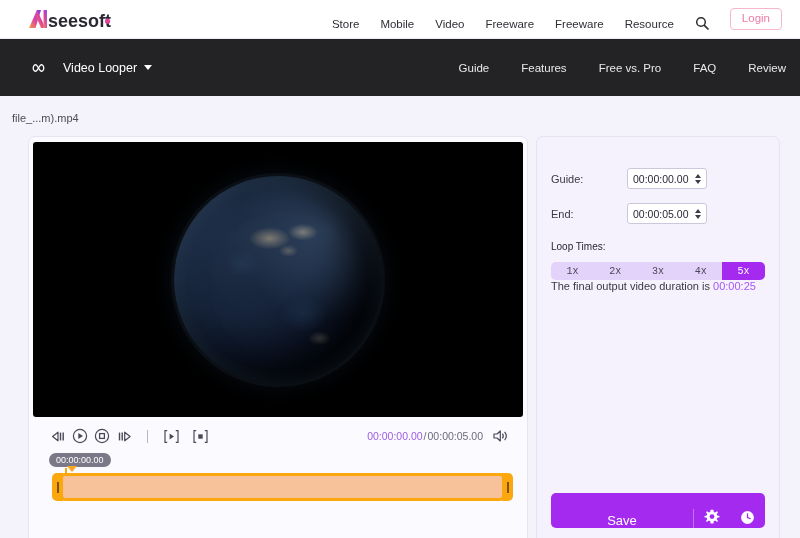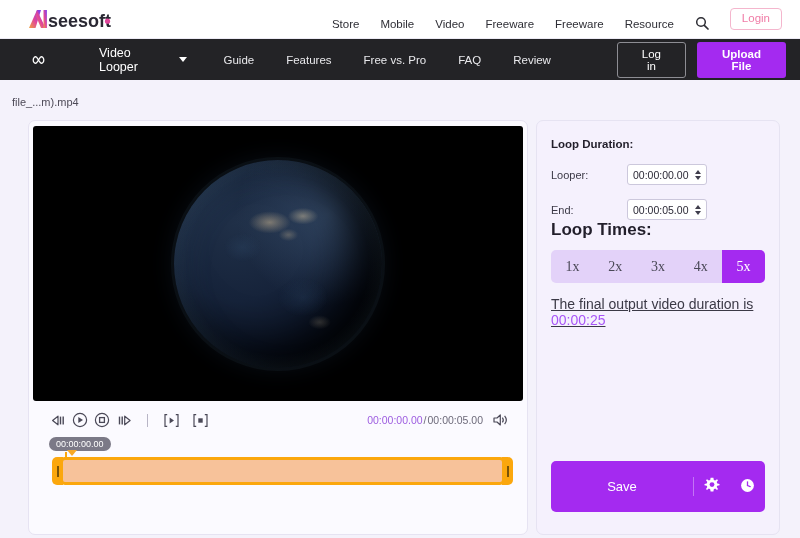--- a/index.html
+++ b/index.html
@@ -25,25 +25,24 @@
   }
   .search-icon { display: flex; align-items: center; cursor: pointer; }
   .login-btn {
     border: 1px solid #f4b6cd; color: #f07ba6; background: #fff;
     font-size: 11.5px; border-radius: 4px; padding: 4px 11px;
     cursor: pointer; line-height: 1;
   }
 
   
   .darknav {
-    height: 41px; background: #232326;
+    height: 57px; background: #232326;
     display: flex; 
     padding: 0 14px 0 28px;
     color: #fff;
-    gap: 36px;
   }
   .infinity-icon { margin-right: 14px; display: flex; align-items: center; }
   .product-name {
     font-size: 12.5px; color: #ffffff; display: flex; align-items: center; gap: 7px;
     cursor: pointer;
   }
   .caret { width: 0; height: 0; border-left: 4.5px solid transparent;
            border-right: 4.5px solid transparent; border-top: 5px solid #fff; }
   .darknav-center { margin-left: auto; display: flex; align-items: center; gap: 32px; }
   .darknav-center a { color: #e9e9ec; font-size: 11.5px; text-decoration: none; white-space: nowrap; }
@@ -179,36 +178,36 @@
     border-radius: 3px; display: flex; align-items: center; padding: 0 5px;
     font-size: 10.5px; color: #2b2936;
   }
   .spin-arrows { margin-left: auto; display: flex; flex-direction: column;
                  align-items: center; gap: 2px; cursor: pointer; }
   .spin-arrows span { display: block; width: 0; height: 0;
      border-left: 3.5px solid transparent; border-right: 3.5px solid transparent; }
   .spin-up   { border-bottom: 4px solid #3f3d4c; }
   .spin-down { border-top: 4px solid #3f3d4c; }
 
-  .looptimes-title { font-size: 17px; font-weight: bold; color: #221f2b; }
+  .looptimes-title { font-size: 10px; font-weight: normal; color: #221f2b; margin-top: 17px; }
   .loop-seg {
     margin-top: 10px; display: flex; background: #e3d2f9; border-radius: 5px; overflow: hidden;
   }
   .loop-seg button {
-    flex: 1; border: none; background: transparent; font-size: 14px;
-    color: #4a4857; height: 33px; cursor: pointer; font-family: Liberation Serif, serif;
+    flex: 1; border: none; background: transparent; font-size: 10px;
+    color: #4a4857; height: 18px; cursor: pointer; font-family: Liberation Mono, monospace;
   }
   .loop-seg button.active { background: #a42af0; color: #fff; border-radius: 0; }
-  .final-note { margin-top: 13px; font-size: 14px; color: #3b3946; text-decoration: underline; }
+  .final-note { font-size: 11px; color: #3b3946; }
   .final-note b { color: #a855f7; font-weight: normal; }
 
   .save-row { margin-top: auto; padding: 0 14px 22px 14px; display: flex; }
   .save-group {
-    display: flex; align-items: center; background: #a42af0;
-    border-radius: 5px; overflow: hidden; height: 51px; width: 100%;
+    display: flex; align-items: flex-end; background: #a42af0;
+    border-radius: 5px; overflow: hidden; height: 35px; width: 100%;
   }
   .save-btn {
     flex: 1; border: none; background: transparent; color: #fff;
     font-size: 13px; cursor: pointer; font-family: inherit;
   }
   .save-icon-btn {
     width: 36px; border: none; background: transparent; color: #fff;
     display: flex; align-items: center; justify-content: center; cursor: pointer;
     border-left: 1px solid rgba(255,255,255,0.35);
   }
@@ -261,24 +260,20 @@
     <span>Video Looper</span>
     <span class="caret"></span>
   </span>
   <div class="darknav-center">
     <a href="#">Guide</a>
     <a href="#">Features</a>
     <a href="#">Free vs. Pro</a>
     <a href="#">FAQ</a>
     <a href="#">Review</a>
   </div>
-  <div class="darknav-right">
-    <button class="login-ghost">Log in</button>
-    <button class="upload-btn">Upload File</button>
-  </div>
 </div>
 
 <div class="filerow">
   <span class="filename">file_...m).mp4</span>
 </div>
 
 <div class="main">
 
   <div class="left-card">
     <div class="video-stage">
@@ -353,24 +348,23 @@
         <span class="trim-handle right">
             <i></i>
           </span>
       </div>
     </div>
 
   </div>
 
   <div class="right-card">
     <div class="loop-panel">
-      <div class="panel-title">Loop Duration:</div>
 
       <div class="field-row">
-        <span class="field-label">Looper:</span>
+        <span class="field-label">Guide:</span>
         <span class="spinner">
           <span>00:00:00.00</span>
           <span class="spin-arrows">
             <span class="spin-up"></span>
             <span class="spin-down"></span>
           </span>
         </span>
       </div>
 
       <div class="field-row">

